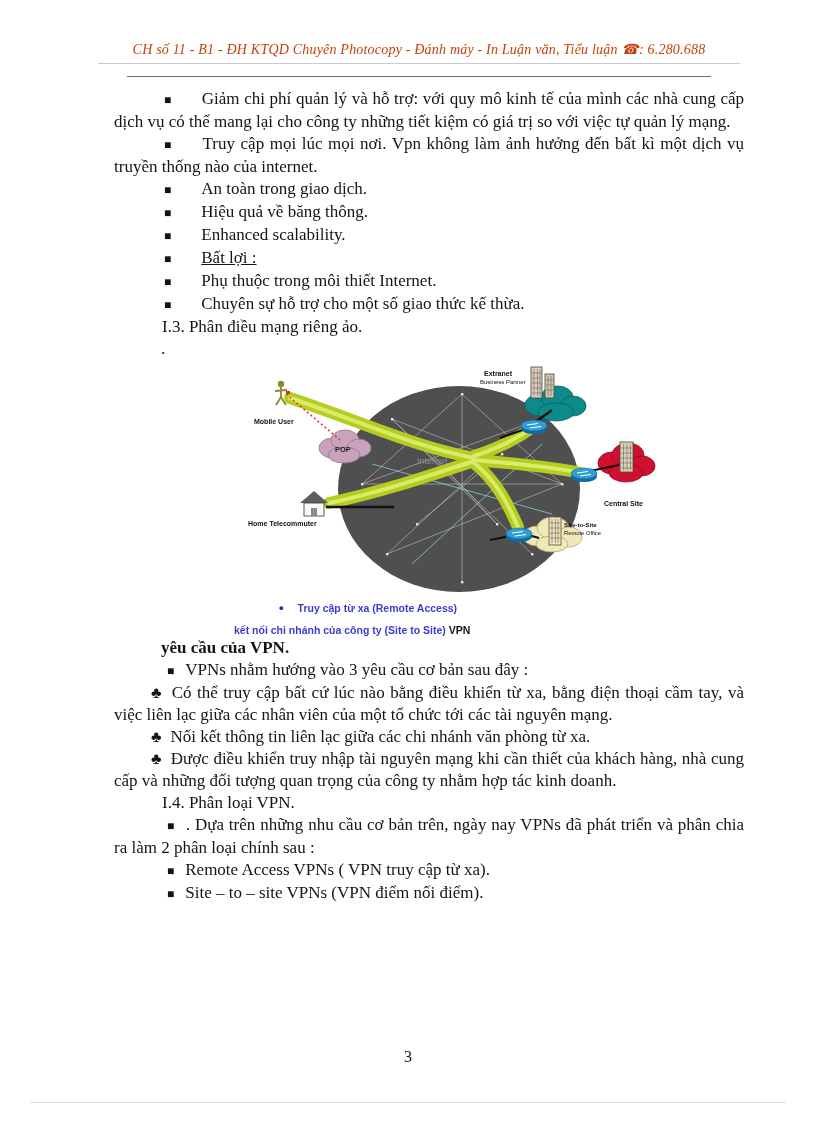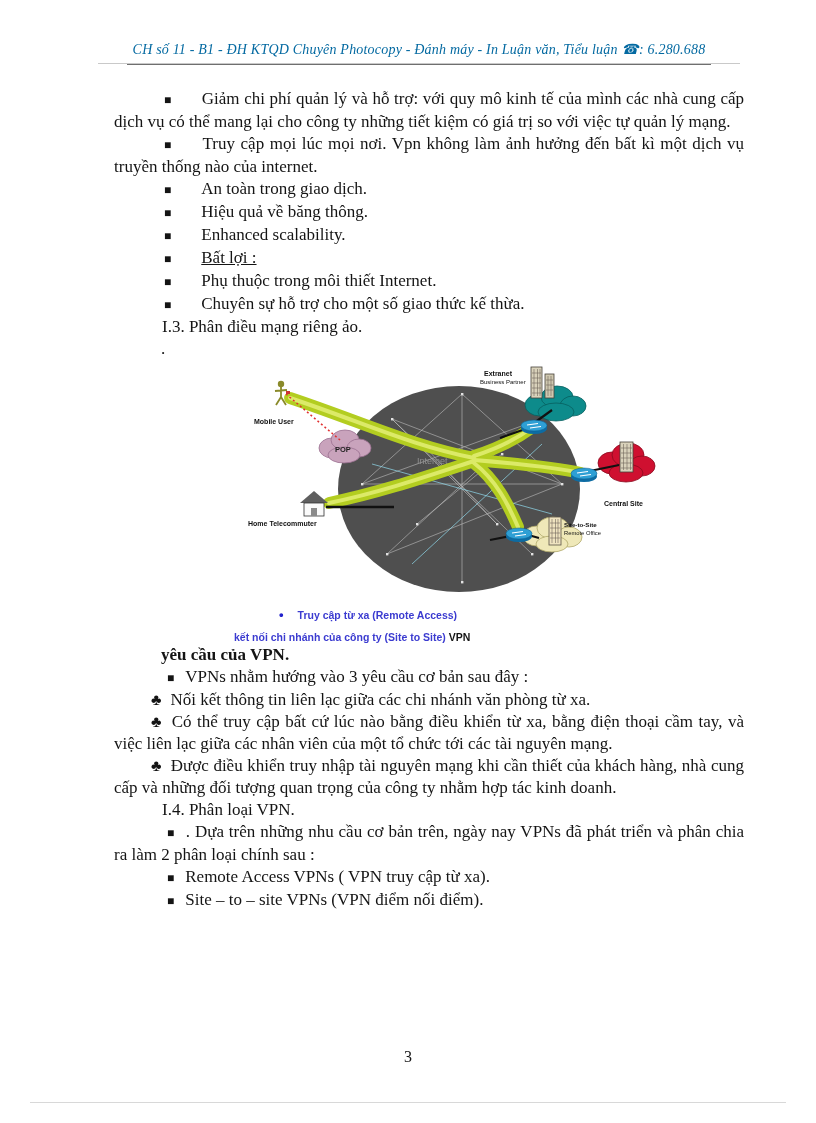--- a/index.html
+++ b/index.html
@@ -5,22 +5,22 @@
 <style>
   * { box-sizing: border-box; }
   body { margin: 0; background: #e9e9e9; }
   .page {
     position: relative; width: 816px; height: 1123px; margin: 0 auto;
     background: #ffffff; font-family: "Liberation Serif", serif;
     color: #141414; overflow: hidden;
   }
   .hdr { position: absolute; top: 40px; left: 98px; width: 642px; text-align: center; }
   .hdr-text {
-    display: inline-block; font-style: italic; font-size: 14px; color: #0369a1;
-    border-bottom: 1px solid #6f6f6f; padding: 0 6px 6px 6px; letter-spacing: .2px;
+    display: inline-block; font-style: italic; font-size: 14px; color: #c2410c;
+    border-bottom: 1px solid #6f6f6f; padding: 0 6px 18px 6px; letter-spacing: .2px;
   }
   .hdr-rule { position: absolute; top: 63px; left: 98px; width: 642px; border-top: 1px solid #c9c9c9; }
 
   .flow {
     position: absolute; top: 88px; left: 114px; width: 630px;
     font-size: 17px; line-height: 22px; text-align: justify;
   }
   .flow p { margin: 0; }
   .b1 { text-indent: 50px; }
   .b2 { text-indent: 53px; }
@@ -34,21 +34,21 @@
   .g2 { display: inline-block; width: 11px; }
   .g3 { display: inline-block; width: 9px; }
   .u { text-decoration: underline; }
 
   .diagram { margin-top: 4px; text-align: left; }
   .diagram svg { display: block; margin-left: 118px; }
   .cap1, .cap2 {
     font-family: "Liberation Sans", sans-serif; font-size: 10.5px; font-weight: bold;
     color: #3b3bd0; text-align: left; text-indent: 0; line-height: 13px;
   }
-  .cap1 { margin-top: 9px; margin-left: 165px; }
+  .cap1 { margin-top: 2px; margin-left: 165px; }
   .cap2 { margin-top: 9px; margin-left: 120px; }
   .cap1 .dotmk { color: #2222cc; font-size: 13px; margin-right: 14px; }
   .cap2 .sfx { color: #141414; }
 
   .pagenum { position: absolute; top: 1048px; left: 0; width: 100%; text-align: center; font-size: 16px; }
   .botline { position: absolute; top: 1102px; left: 30px; right: 30px; border-top: 1px solid #d8d8d8; }
 </style>
 </head>
 <body>
 
@@ -198,22 +198,22 @@
         <text x="332" y="163" fill="#111" font-size="6.2" font-weight="bold" font-family="Liberation Sans, sans-serif">Site-to-Site</text>
         <text x="332" y="171" fill="#111" font-size="5.8" font-family="Liberation Sans, sans-serif">Remote Office</text>
       </svg>
 
       <div class="cap1"><span class="dotmk">•</span><span>Truy cập từ xa (Remote Access)</span></div>
       <div class="cap2"><span>kết nối chi nhánh của công ty (Site to Site)</span> <span class="sfx">VPN</span></div>
     </div>
 
     <p class="hbold">yêu cầu của VPN.</p>
     <p class="b2"><span class="mk">■</span><span class="g2"></span><span>VPNs nhằm hướng vào 3 yêu cầu cơ bản sau đây :</span></p>
+    <p class="club"><span class="mkclub">♣</span><span class="g3"></span><span>Có thể truy cập bất cứ lúc nào bằng điều khiển từ xa, bằng điện thoại cầm tay, và việc liên lạc giữa các nhân viên của một tổ chức tới các tài nguyên mạng.</span></p>
     <p class="club"><span class="mkclub">♣</span><span class="g3"></span><span>Nối kết thông tin liên lạc giữa các chi nhánh văn phòng từ xa.</span></p>
-    <p class="club"><span class="mkclub">♣</span><span class="g3"></span><span>Có thể truy cập bất cứ lúc nào bằng điều khiển từ xa, bằng điện thoại cầm tay, và việc liên lạc giữa các nhân viên của một tổ chức tới các tài nguyên mạng.</span></p>
     <p class="club"><span class="mkclub">♣</span><span class="g3"></span><span>Được điều khiển truy nhập tài nguyên mạng khi cần thiết của khách hàng, nhà cung cấp và những đối tượng quan trọng của công ty nhằm hợp tác kinh doanh.</span></p>
     <p class="hplain">I.4. Phân loại VPN.</p>
     <p class="b2"><span class="mk">■</span><span class="g2"></span><span>. Dựa trên những nhu cầu cơ bản trên, ngày nay VPNs đã phát triển và phân chia ra làm 2  phân loại chính sau :</span></p>
     <p class="b2"><span class="mk">■</span><span class="g2"></span><span>Remote Access VPNs ( VPN truy cập từ xa).</span></p>
     <p class="b2"><span class="mk">■</span><span class="g2"></span><span>Site – to – site VPNs (VPN điểm nối điểm).</span></p>
 
   </div>
 
   <div class="pagenum">3</div>
   <div class="botline"></div>

